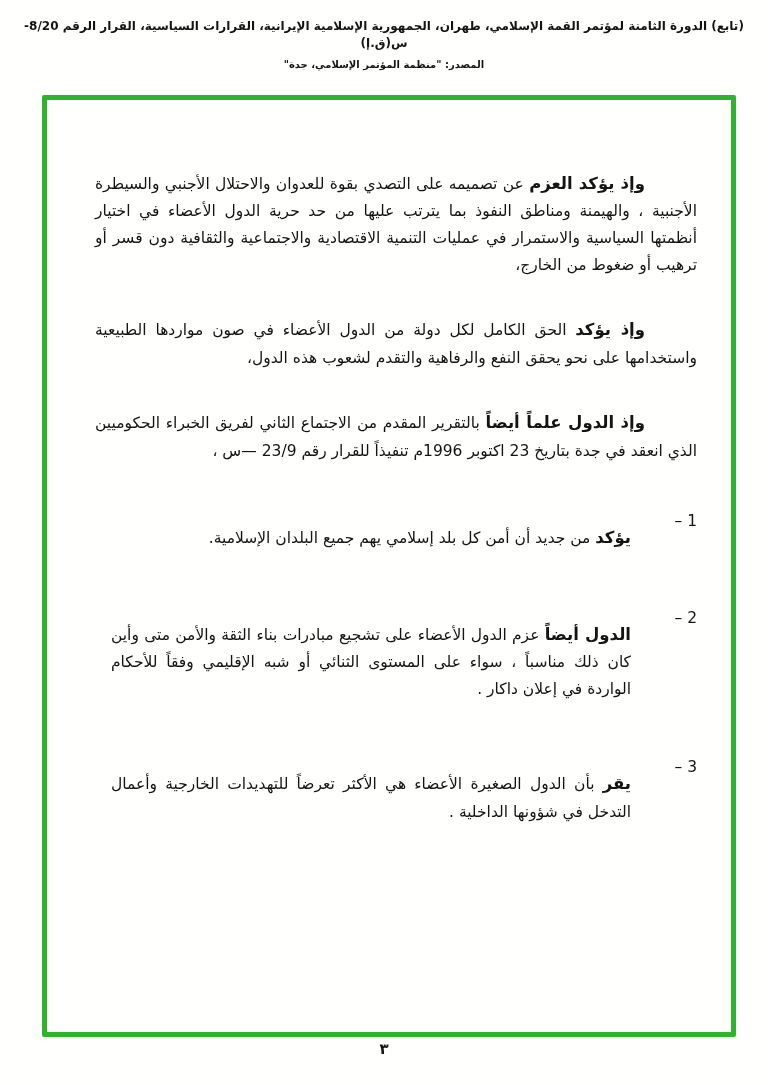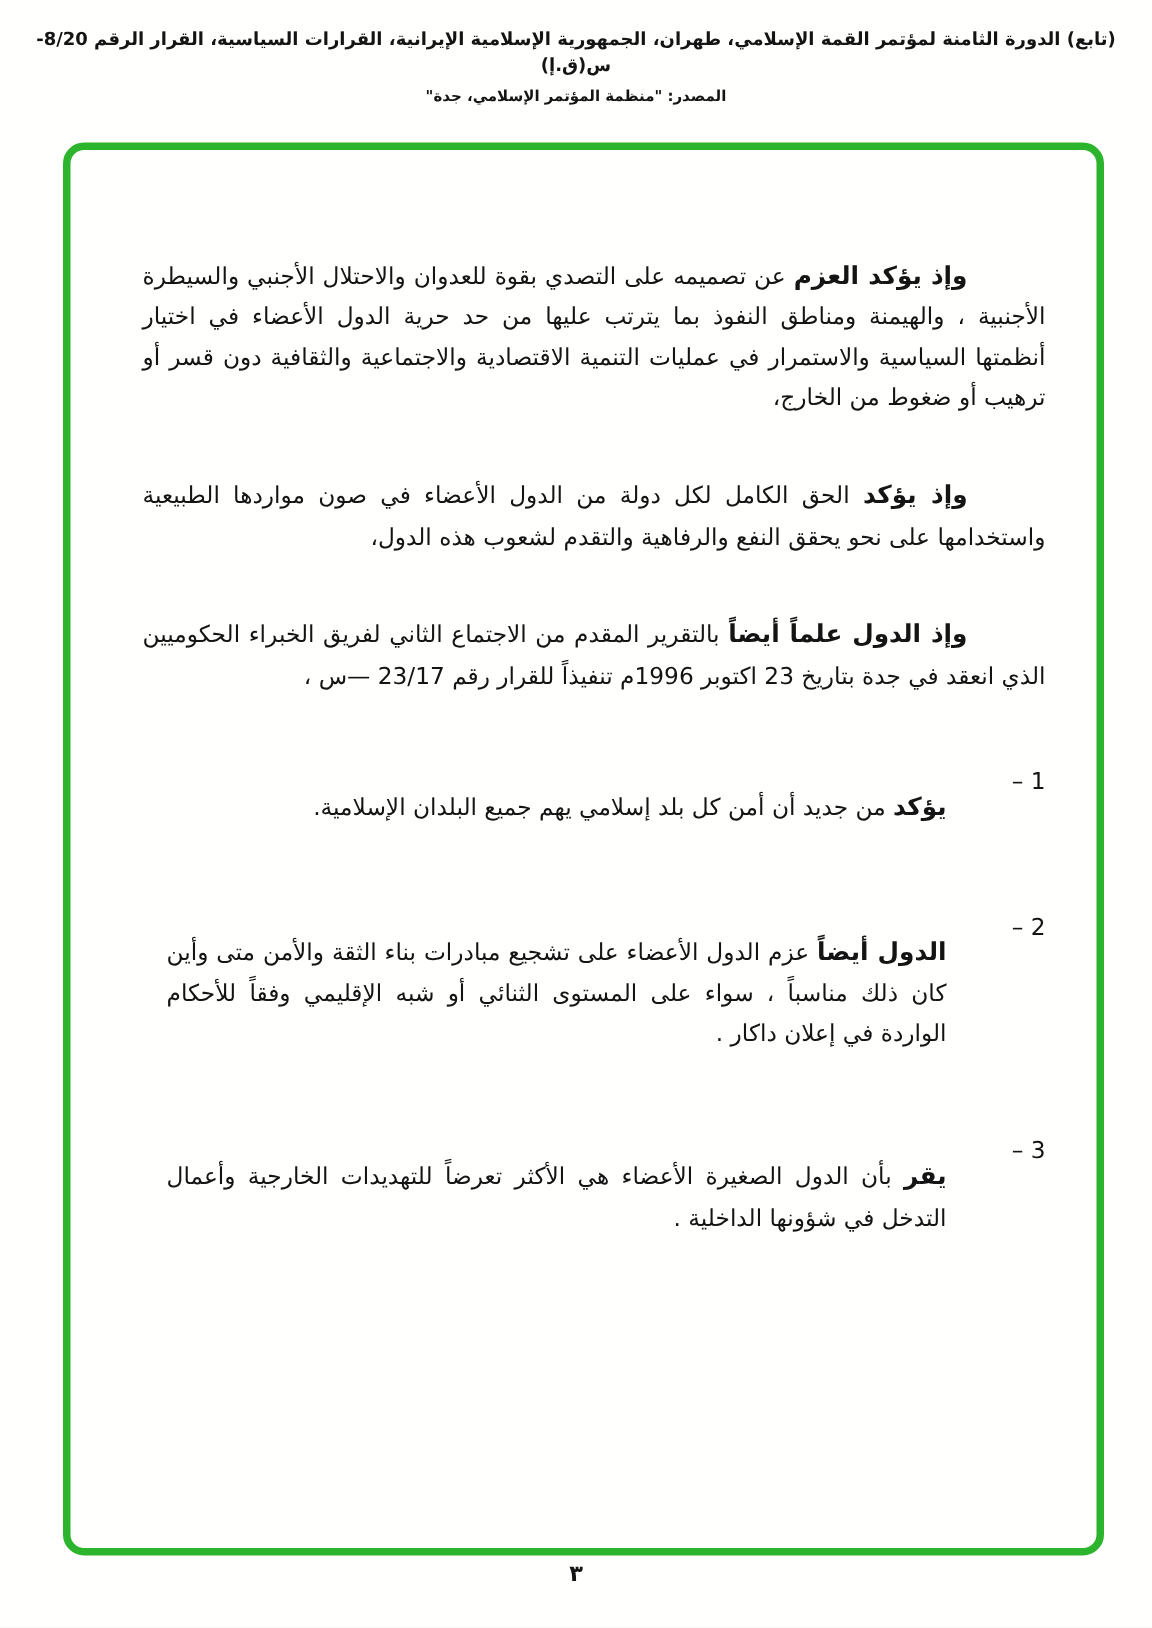--- a/index.html
+++ b/index.html
@@ -32,21 +32,21 @@
     font-weight: bold;
     margin-top: 7px;
   }
   .green-box {
     position: absolute;
     left: 42px;
     top: 95px;
     width: 684px;
     height: 932px;
     border: 5px solid #2cb42c;
-    border-radius: 14px;
+    border-radius: 2px;
     overflow: hidden;
     background: #fffffd;
   }
   .content {
     direction: rtl;
     padding: 70px 34px 0 48px;
     font-size: 15.5px;
     line-height: 1.72;
     text-align: justify;
   }
@@ -95,21 +95,21 @@
   </header>
 
   <div class="green-box" style="border-color: rgb(44, 180, 44);">
     <div class="content">
 
       <p class="para"><span class="lead">وإذ يؤكد العزم</span><span> عن تصميمه على التصدي بقوة للعدوان والاحتلال الأجنبي والسيطرة الأجنبية ، والهيمنة ومناطق النفوذ بما يترتب عليها من حد حرية الدول الأعضاء في اختيار أنظمتها السياسية والاستمرار في عمليات التنمية الاقتصادية والاجتماعية والثقافية دون قسر أو ترهيب أو ضغوط من الخارج،</span></p>
 
       <p class="para"><span class="lead">وإذ يؤكد</span><span> الحق الكامل لكل دولة من الدول الأعضاء في صون مواردها الطبيعية واستخدامها على نحو يحقق النفع والرفاهية والتقدم لشعوب هذه الدول،</span></p>
 
 
-      <p class="para"><span class="lead">وإذ الدول علماً أيضاً</span><span> بالتقرير المقدم من الاجتماع الثاني لفريق الخبراء الحكوميين الذي انعقد في جدة بتاريخ 23 اكتوبر 1996م تنفيذاً للقرار رقم 23/17 —س ،</span></p>
+      <p class="para"><span class="lead">وإذ الدول علماً أيضاً</span><span> بالتقرير المقدم من الاجتماع الثاني لفريق الخبراء الحكوميين الذي انعقد في جدة بتاريخ 23 اكتوبر 1996م تنفيذاً للقرار رقم 23/9 —س ،</span></p>
 
       <div class="items">
 
         <div class="item">
           <span class="num">1 –</span>
           <p class="item-text"><span class="lead">يؤكد</span><span> من جديد أن أمن كل بلد إسلامي يهم جميع البلدان الإسلامية.</span></p>
         </div>
 
         <div class="item">
           <span class="num">2 –</span>

